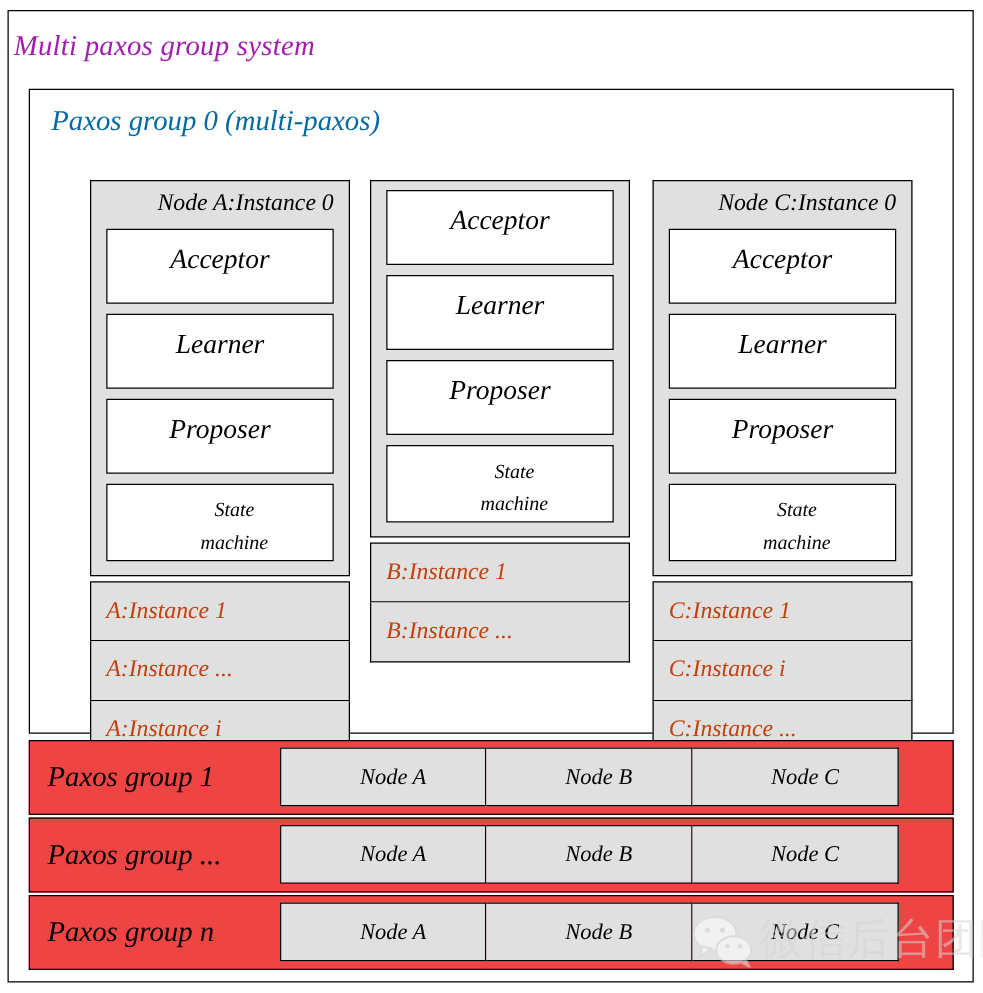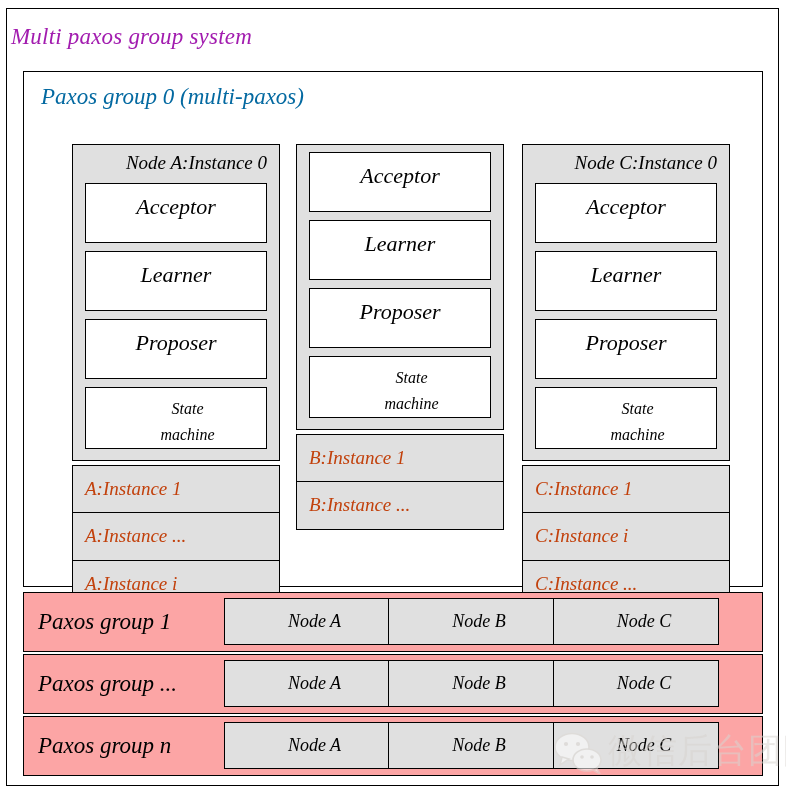--- a/index.html
+++ b/index.html
@@ -140,21 +140,21 @@
   .instance-row.first { border-top: 1.5px solid #000; margin-top: 4px; }
 
   
   .group-row {
     position: absolute;
     left: 16px;
     width: 740px;
     height: 60px;
     border: 1.5px solid #000;
     box-sizing: border-box;
-    background: #fca5a5;
+    background: #ef4444;
   }
   .group-row.r1 { top: 583px; }
   .group-row.r2 { top: 645px; }
   .group-row.r3 { top: 707px; }
 
   .group-row-title {
     position: absolute;
     left: 14px;
     top: 50%;
     transform: translateY(-50%);

